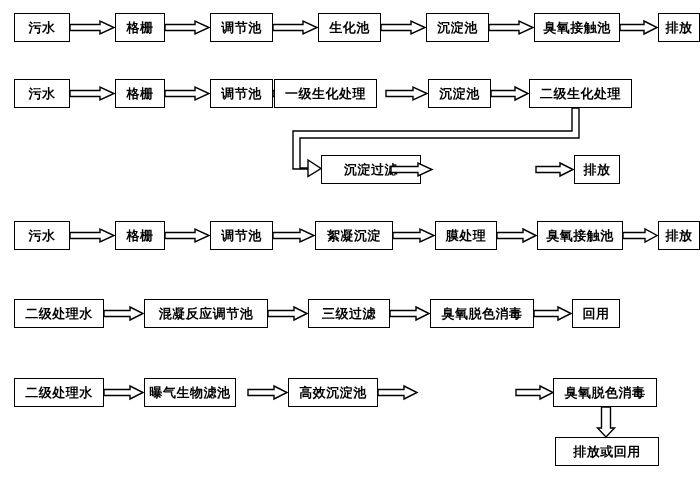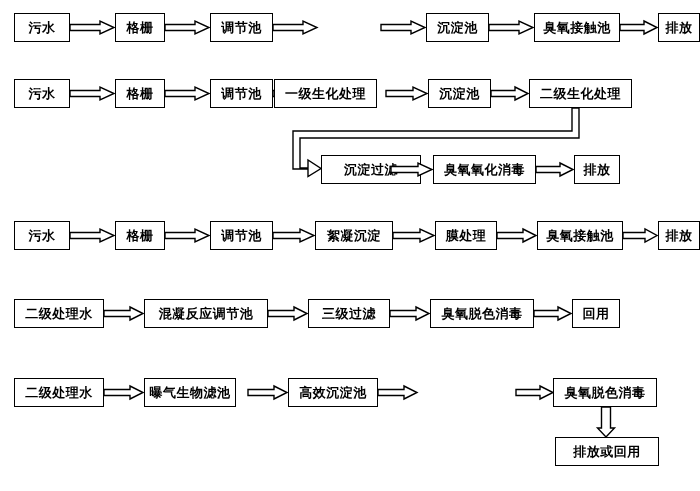--- a/index.html
+++ b/index.html
@@ -73,20 +73,21 @@
     <svg width="45" height="15" viewBox="0 0 45 15">
         <polygon class="stroke" points="0,4.5 30,4.5 30,1 44,7.5 30,14 30,10.5 0,10.5"></polygon>
       </svg>
   </div>
   <div class="node" style="left:210px; top:13px; width:63px; height:29px;">调节池</div>
   <div class="arrow-h" style="left:273px; top:20px; width:45px; height:15px;">
     <svg width="45" height="15" viewBox="0 0 45 15">
         <polygon class="stroke" points="0,4.5 30,4.5 30,1 44,7.5 30,14 30,10.5 0,10.5"></polygon>
       </svg>
   </div>
+  <div class="node" style="left:318px; top:13px; width:63px; height:29px;">生化池</div>
   <div class="arrow-h" style="left:381px; top:20px; width:45px; height:15px;">
     <svg width="45" height="15" viewBox="0 0 45 15">
         <polygon class="stroke" points="0,4.5 30,4.5 30,1 44,7.5 30,14 30,10.5 0,10.5"></polygon>
       </svg>
   </div>
   <div class="node" style="left:426px; top:13px; width:63px; height:29px;">沉淀池</div>
   <div class="arrow-h" style="left:489px; top:20px; width:45px; height:15px;">
     <svg width="45" height="15" viewBox="0 0 45 15">
         <polygon class="stroke" points="0,4.5 30,4.5 30,1 44,7.5 30,14 30,10.5 0,10.5"></polygon>
       </svg>
@@ -137,21 +138,20 @@
       <polygon class="stroke" points="288,0 288,30 9,30 9,60 17,60 17,52 30,60.5 17,68.5 17,61 2,61 2,23 281,23 281,0"></polygon>
     </svg>
   </div>
 
   <div class="node" style="left:321px; top:155px; width:100px; height:29px;">沉淀过滤</div>
   <div class="arrow-h" style="left:391px; top:162px; width:42px; height:15px;">
     <svg width="42" height="15" viewBox="0 0 42 15">
         <polygon class="stroke" points="0,4.5 27,4.5 27,1 41,7.5 27,14 27,10.5 0,10.5"></polygon>
       </svg>
   </div>
-  <div class="node" style="left:433px; top:155px; width:103px; height:29px;">臭氧氧化消毒</div>
   <div class="arrow-h" style="left:536px; top:162px; width:38px; height:15px;">
     <svg width="38" height="15" viewBox="0 0 38 15">
         <polygon class="stroke" points="0,4.5 24,4.5 24,1 37,7.5 24,14 24,10.5 0,10.5"></polygon>
       </svg>
   </div>
   <div class="node" style="left:574px; top:155px; width:46px; height:29px;">排放</div>
 
   <div class="node" style="left:14px; top:221px; width:56px; height:29px;">污水</div>
   <div class="arrow-h" style="left:70px; top:228px; width:45px; height:15px;">
     <svg width="45" height="15" viewBox="0 0 45 15">

